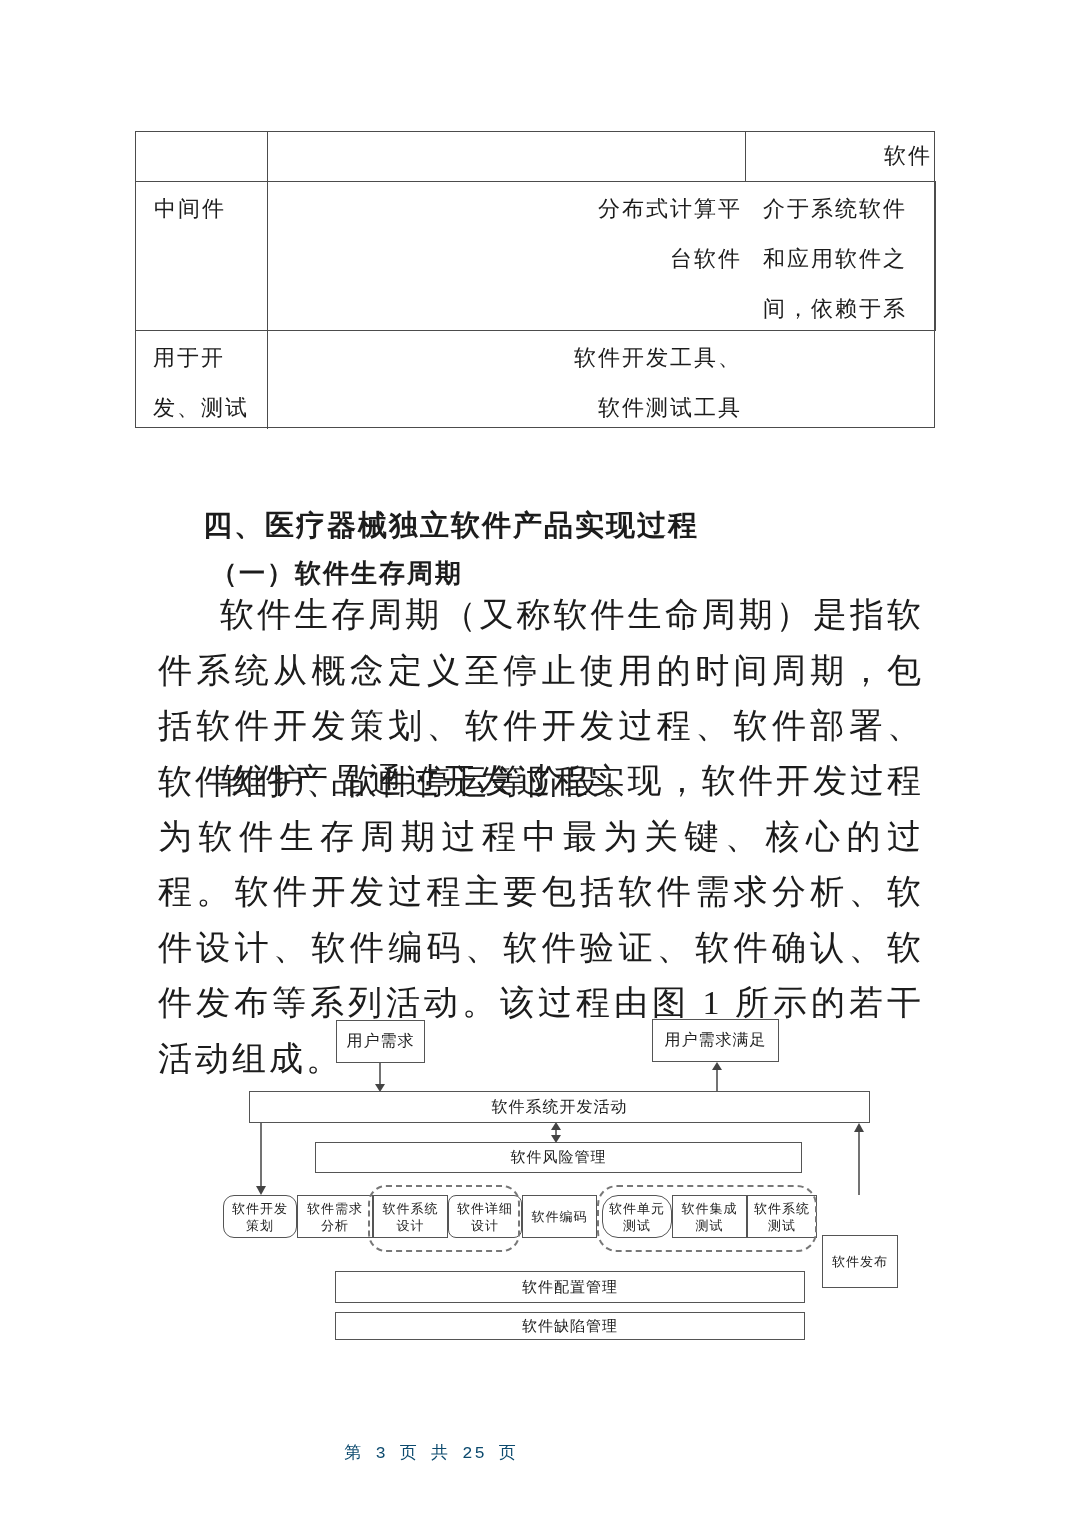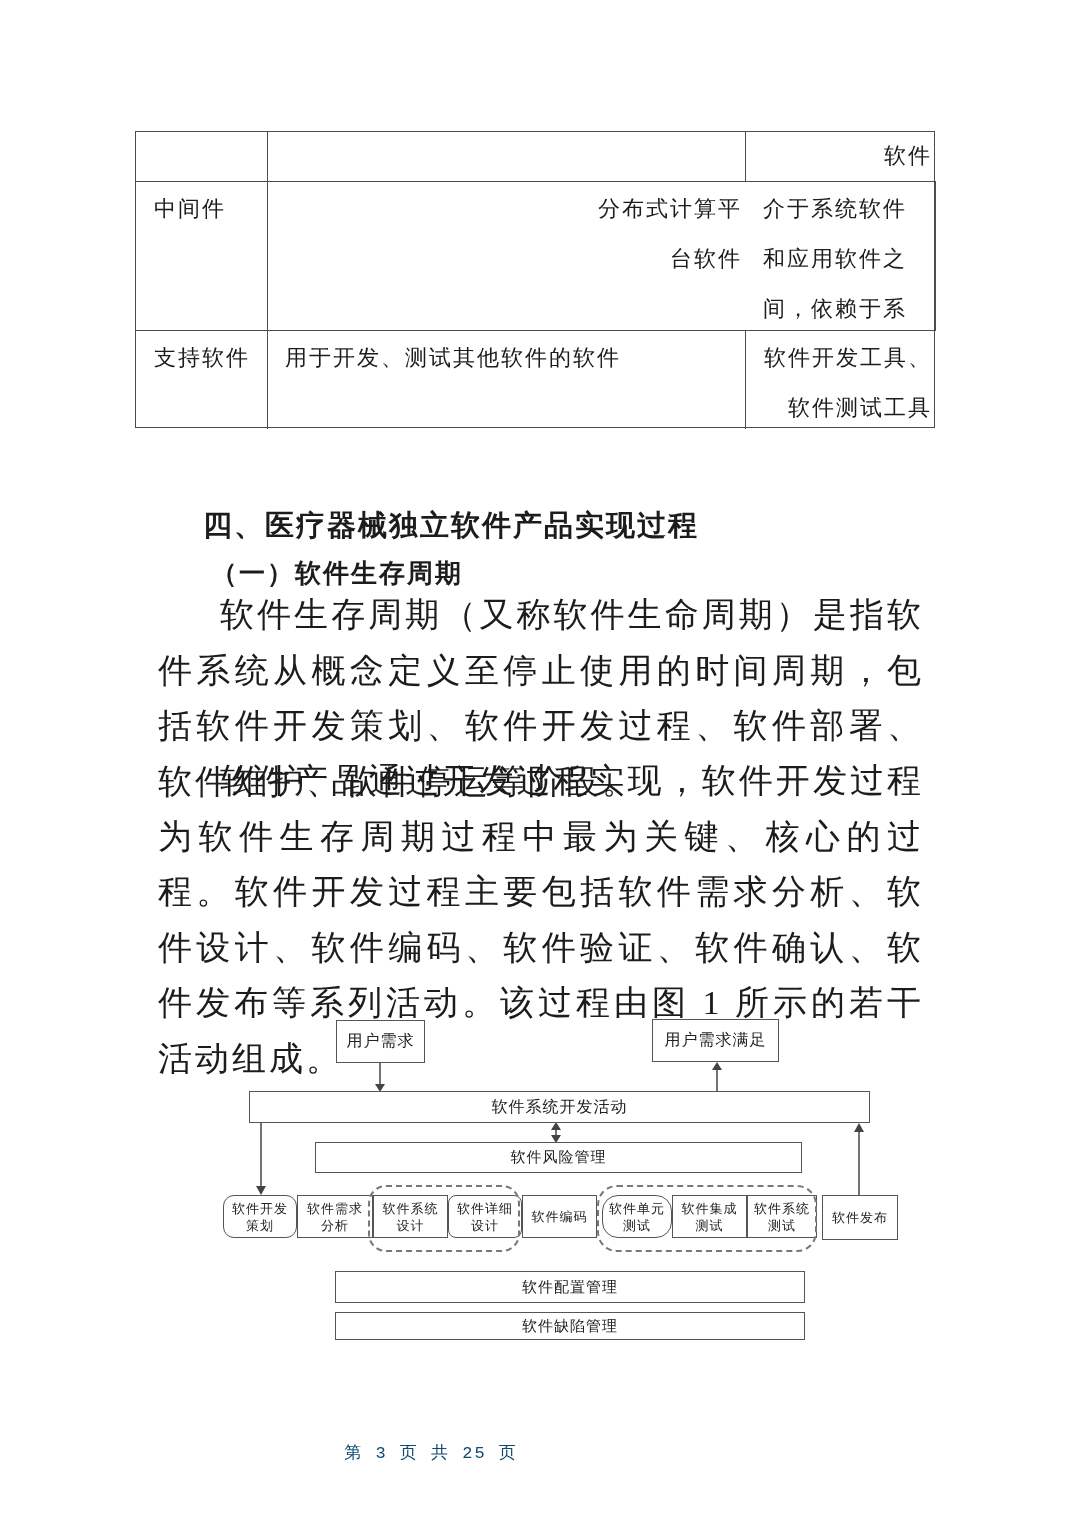--- a/index.html
+++ b/index.html
@@ -102,21 +102,20 @@
     <div class="cell c2 r1"></div>
     <div class="cell c3 r1 last-col">软件</div>
 
     <div class="cell c1">中间件</div>
     <div class="cell c3 last-col">分布式计算平
 台软件</div>
     <div class="cell c2">介于系统软件和应用软件之间，依赖于系
 统软件的支持，同时又为应用软件提供支
 持的软件</div>
 
-    <div class="cell c1 last-row">支持软件</div>
     <div class="cell c2 last-row">用于开发、测试其他软件的软件</div>
     <div class="cell c3 last-col last-row">软件开发工具、
 软件测试工具</div>
   </div>
 
   <div class="h1">四、医疗器械独立软件产品实现过程</div>
   <div class="h2">（一）软件生存周期</div>
 
   <p class="para p1">软件生存周期（又称软件生命周期）是指软件系统从概念定义至停止使用的时间周期，包括软件开发策划、软件开发过程、软件部署、软件维护、软件停运等阶段。</p>
   <p class="para p2">软件产品通过开发过程实现，软件开发过程为软件生存周期过程中最为关键、核心的过程。软件开发过程主要包括软件需求分析、软件设计、软件编码、软件验证、软件确认、软件发布等系列活动。该过程由图 1 所示的若干活动组成。</p>
@@ -165,21 +164,21 @@
 设计</div>
     <div class="dbox small" style="left:448px;top:1195px;width:74px;height:43px;border-radius:8px;">软件详细
 设计</div>
     <div class="dbox small" style="left:522px;top:1195px;width:75px;height:43px;">软件编码</div>
     <div class="dbox small" style="left:602px;top:1195px;width:70px;height:43px;border-radius:16px;">软件单元
 测试</div>
     <div class="dbox small" style="left:672px;top:1195px;width:75px;height:43px;">软件集成
 测试</div>
     <div class="dbox small" style="left:747px;top:1195px;width:70px;height:43px;">软件系统
 测试</div>
-    <div class="dbox small" style="left:822px;top:1195px;width:76px;height:45px;">软件发布</div>
+    <div class="dbox small" style="left:822px;top:1235px;width:76px;height:53px;">软件发布</div>
 
     <div class="dbox label15" style="left:335px;top:1271px;width:470px;height:32px;">软件配置管理</div>
     <div class="dbox label15" style="left:335px;top:1312px;width:470px;height:28px;">软件缺陷管理</div>
   </div>
 
   <div class="footer">第 3 页 共 25 页</div>
 
 </div>
 
 </body></html>

